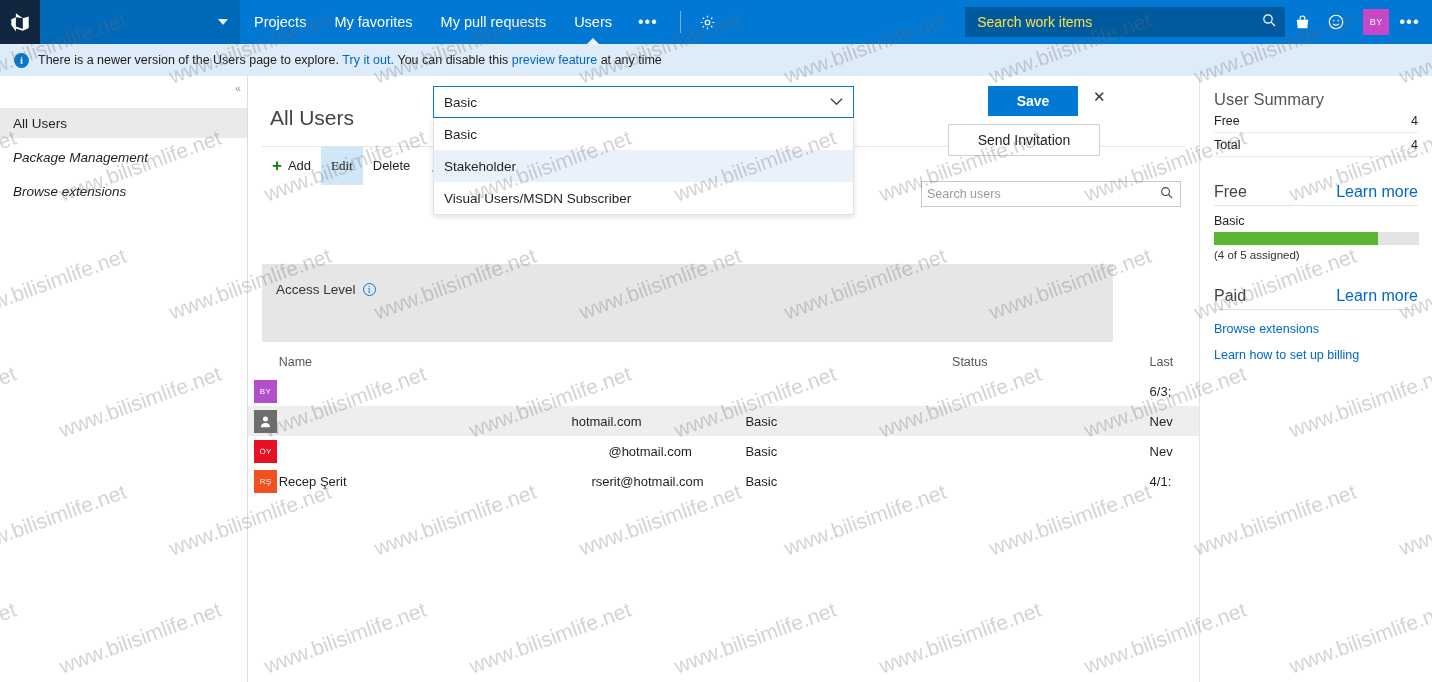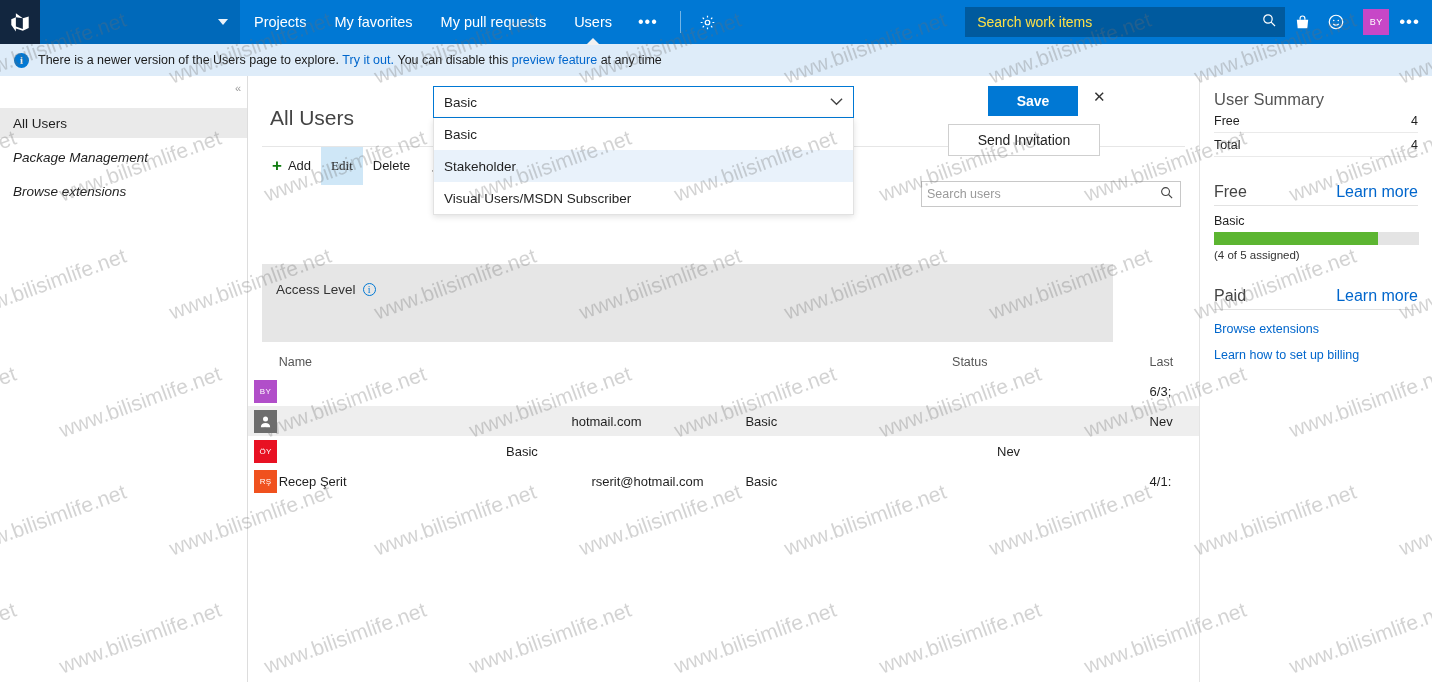--- a/index.html
+++ b/index.html
@@ -434,20 +434,21 @@
       <div class="c-last">Nev</div>
     </div>
 
     <div class="row">
       <div class="c-av">
         <div class="avatar" style="background:#e81123">
           <span>ÖY</span>
         </div>
       </div>
       <div class="c-name blurtxt"></div>
+      <div class="c-mail"><span style="display:inline-block;width:147px"></span><span>@hotmail.com</span></div>
       <div class="c-lvl">Basic</div>
       <div class="c-stat"></div>
       <div class="c-last">Nev</div>
     </div>
 
     <div class="row">
       <div class="c-av">
         <div class="avatar" style="background:#f0511e">
           <span>RŞ</span>
         </div>

